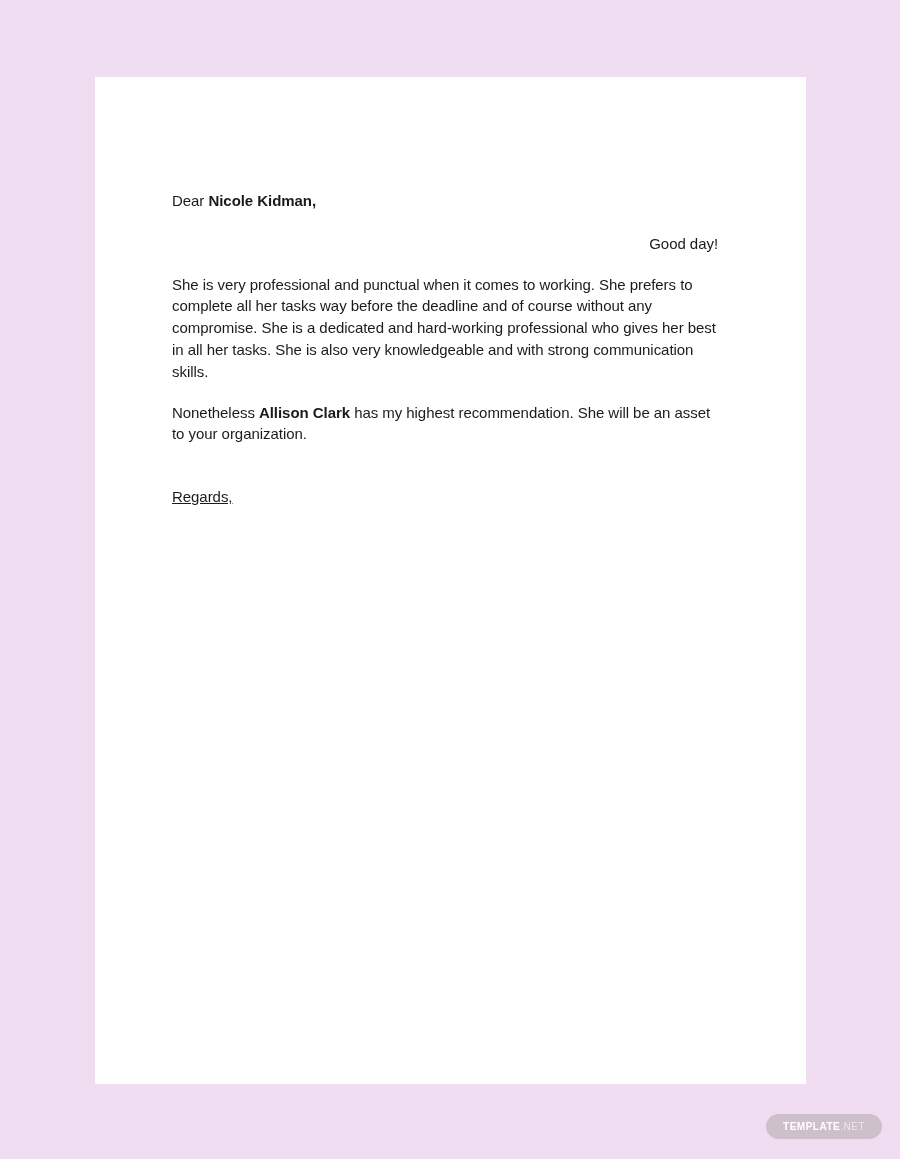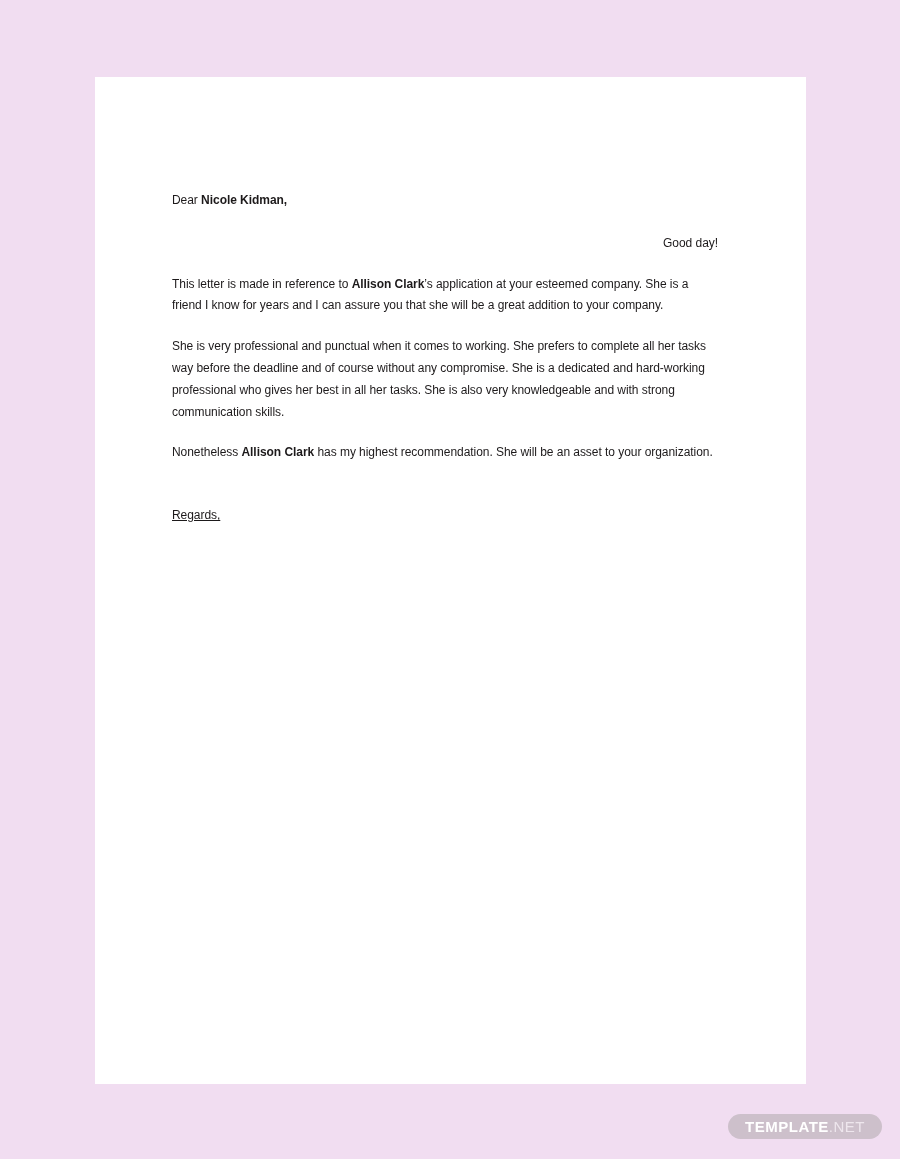--- a/index.html
+++ b/index.html
@@ -27,21 +27,21 @@
 
   #letter-body {
     position: absolute;
     left: 77px;
     top: 113px;
     width: 546px;
   }
 
   .para {
     color: #1d1a1b;
-    font-size: 12px;
+    font-size: 15px;
     line-height: 21.8px;
     letter-spacing: -0.05px;
     margin: 0 0 21px 0;
     text-align: left;
   }
 
   .para b,
   .bold {
     font-weight: 700;
   }
@@ -78,21 +78,21 @@
     position: absolute;
     right: 18px;
     bottom: 20px;
     height: 25px;
     padding: 0 17px;
     border-radius: 13px;
     background: #cdc0cb;
     display: flex;
     align-items: center;
     justify-content: center;
-    font-size: 15px;
+    font-size: 10px;
     letter-spacing: 0.5px;
     line-height: 1;
     white-space: nowrap;
   }
   #watermark-badge .wm-main {
     color: #ffffff;
     font-weight: 700;
   }
   #watermark-badge .wm-suffix {
     color: #eee6ed;
@@ -103,21 +103,20 @@
 <body>
 
 <div id="letter-page">
 
   <div id="letter-body">
 
     <p class="para salutation"><span>Dear </span><span class="bold">Nicole Kidman,</span></p>
 
     <p class="para greeting">Good day!</p>
 
-    <p class="para body-para"><span>This letter is made in reference to </span><b>Allison Clark</b><span>’s application at your esteemed company. She is a friend I know for years and I can assure you that she will be a great addition to your company.</span></p>
 
     <p class="para body-para"><span>She is very professional and punctual when it comes to working. She prefers to complete all her tasks way before the deadline and of course without any compromise. She is a dedicated and hard-working professional who gives her best in all her tasks. She is also very knowledgeable and with strong communication skills.</span></p>
 
     <p class="para body-para"><span>Nonetheless </span><b>Allison Clark</b><span> has my highest recommendation. She will be an asset to your organization.</span></p>
 
     <div class="closing-spacer"></div>
 
     <p class="para sign-off">Regards,</p>
 
 

